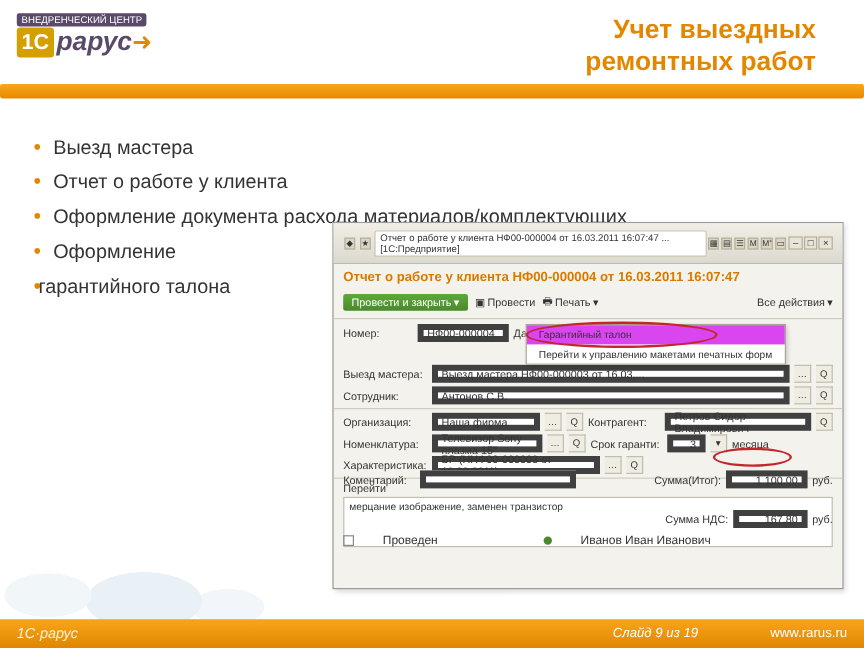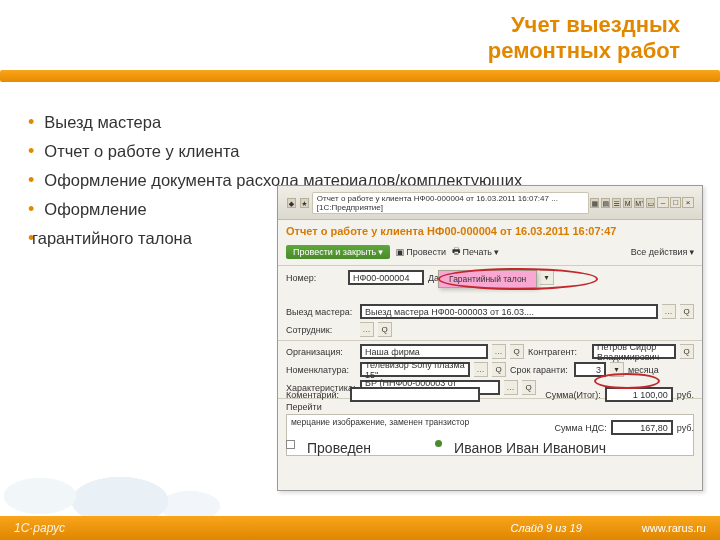--- a/index.html
+++ b/index.html
@@ -25,47 +25,55 @@
 .win-btn{width:13px;height:11px;background:#e8e4d8;border:1px solid #b6b098;margin-left:1px;text-align:center;font-size:8px;line-height:10px}
 .doc-title{color:#d97a00;font-weight:bold;font-size:11px;padding:5px 8px}
 .toolbar{display:flex;align-items:center;gap:6px;padding:2px 8px 5px 8px;border-bottom:1px solid #d0ccc0;font-size:9px}
 .btn-green{background:linear-gradient(#5fa83a,#4a8a2c);color:#fff;padding:2px 7px;border-radius:2px;display:flex;align-items:center;gap:2px}
 .btn-link{color:#333;display:flex;align-items:center;gap:2px}
 .toolbar .spacer{flex:1}
 .body{padding:4px 8px;position:relative}
 .row{display:flex;align-items:center;margin-bottom:3px;gap:4px}
 .lbl{font-size:9px;color:#333;width:58px}
 .lbl2{font-size:9px;color:#333;width:60px}
-.fld{background:#fff;border:2px solid #404040;height:15px;font-size:9px;padding:1px 3px;display:flex;align-items:center}
+.fld{background:#fff;border:5px solid #404040;height:15px;font-size:9px;padding:1px 3px;display:flex;align-items:center}
 .fld-btn{width:14px;height:15px;background:#efece2;border:1px solid #c0bdb0;border-left:none;text-align:center;font-size:8px;line-height:13px}
 .fld-dk{background:#3a5a7a;color:#fff}
 .popup{position:absolute;left:160px;top:4px;background:#fff;border:1px solid #a8a494;box-shadow:2px 2px 4px rgba(0,0,0,.2);font-size:8.5px;z-index:5}
 .popup-item{padding:3px 10px}
-.popup-item.top{background:#f9a8d4}
+.popup-item.top{background:#d946ef}
 .ring{position:absolute;border:2px solid #c1272d;border-radius:50%}
 .ring1{left:160px;top:2px;width:160px;height:22px;z-index:6}
 .ring2{left:316px;top:107px;width:66px;height:16px;z-index:6}
 .sep{border-top:1px solid #d0ccc0;margin:3px -8px}
 .desc-box{background:#fff;border:1px solid #c0bdb0;height:42px;font-size:8.5px;padding:2px 4px;margin-top:2px}
 .bottom{position:absolute;bottom:4px;left:8px;right:8px}
 .brow{display:flex;align-items:center;gap:4px;margin-top:18px}
-.status{display:flex;align-items:flex-start;gap:12px;font-size:14px;margin-top:5px}
+.status{display:flex;align-items:center;gap:24px;font-size:10px;margin-top:5px}
 .flag{width:9px;height:9px;border:1px solid #888;display:inline-block}
 .grn-dot{width:7px;height:7px;background:#4a8a2c;border-radius:50%;display:inline-block}
 .clouds{position:absolute;left:0;bottom:24px;width:230px;height:90px;background:radial-gradient(ellipse 60px 30px at 40px 70px,#eef4f8 60%,transparent 61%),radial-gradient(ellipse 80px 40px at 120px 75px,#e6eef4 60%,transparent 61%),radial-gradient(ellipse 50px 25px at 190px 80px,#f0f5f9 60%,transparent 61%);opacity:.8}
 .footer{position:absolute;left:0;bottom:0;width:720px;height:24px;background:linear-gradient(#f9a51a,#e08600);display:flex;align-items:center;color:#fff;font-size:11px;padding:0 14px}
 .footer .flogo{font-style:italic;font-size:12px;opacity:.85}
 .footer .spacer{flex:1}
 .footer .pg{font-style:italic}
 .footer .url{font-size:11px}
 </style>
 </head>
 <body>
 
 <div class="slide">
+  <div class="logo">
+    <span class="logo-top">ВНЕДРЕНЧЕСКИЙ ЦЕНТР</span>
+    <div class="logo-main">
+      <span class="logo-1c">1С</span>
+      <span class="logo-rarus">рарус</span>
+      <span class="logo-arrow">➜</span>
+    </div>
+  </div>
 
   <div class="title">
     <div>Учет выездных</div>
     <div>ремонтных работ</div>
   </div>
 
   <div class="orange-bar"></div>
 
   <ul class="bullets">
     <li>Выезд мастера</li>
@@ -114,58 +122,60 @@
       <div class="btn-link">
           <span>Все действия</span>
           <span>▾</span>
         </div>
     </div>
 
     <div class="body">
       <div class="ring ring1"></div>
       <div class="popup">
         <div class="popup-item top">Гарантийный талон</div>
+        <div class="popup-item">Перейти к управлению макетами печатных форм</div>
       </div>
 
       <div class="row">
         <span class="lbl">Номер:</span>
         <div class="fld" style="width:76px">НФ00-000004</div>
         <span style="width:20px;text-align:right">Дата:</span>
         <div class="fld fld-dk" style="width:84px">16.03.2011 16:0...</div>
         <div class="fld-btn">▾</div>
       </div>
 
       <div style="height:16px"></div>
 
       <div class="row">
         <span class="lbl" style="width:70px">Выезд мастера:</span>
         <div class="fld" style="flex:1">Выезд мастера НФ00-000003 от 16.03....</div>
         <div class="fld-btn">…</div>
         <div class="fld-btn">Q</div>
       </div>
       <div class="row">
         <span class="lbl" style="width:70px">Сотрудник:</span>
+        <div class="fld" style="flex:1">Антонов С.В.</div>
         <div class="fld-btn">…</div>
         <div class="fld-btn">Q</div>
       </div>
 
       <div class="sep"></div>
 
       <div class="row">
         <span class="lbl" style="width:70px">Организация:</span>
-        <div class="fld" style="width:128px">Наша фирма</div>
+        <div class="fld" style="width:90px">Наша фирма</div>
         <div class="fld-btn">…</div>
         <div class="fld-btn">Q</div>
         <span class="lbl2">Контрагент:</span>
         <div class="fld" style="flex:1">Петров Сидор Владимирович</div>
         <div class="fld-btn">Q</div>
       </div>
       <div class="row">
         <span class="lbl" style="width:70px">Номенклатура:</span>
-        <div class="fld" style="width:110px">Телевизор Sony плазма 15''</div>
+        <div class="fld" style="width:92px">Телевизор Sony плазма 15''</div>
         <div class="fld-btn">…</div>
         <div class="fld-btn">Q</div>
         <span class="lbl2">Срок гаранти:</span>
         <div class="ring ring2"></div>
         <div class="fld" style="width:32px;text-align:right;justify-content:flex-end">3</div>
         <div class="fld-btn">▾</div>
         <span>месяца</span>
       </div>
       <div class="row">
         <span class="lbl" style="width:70px">Характеристика:</span>

